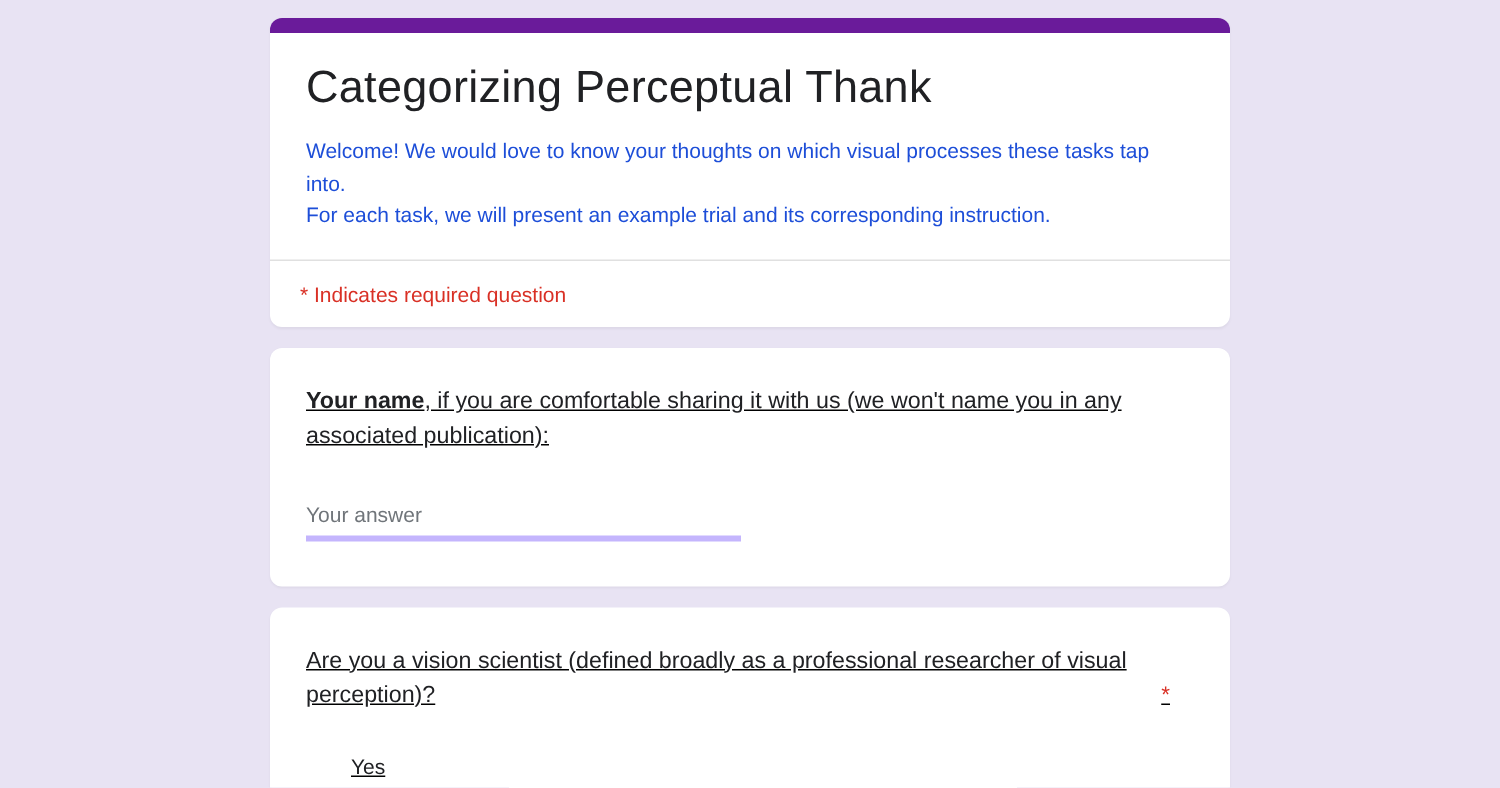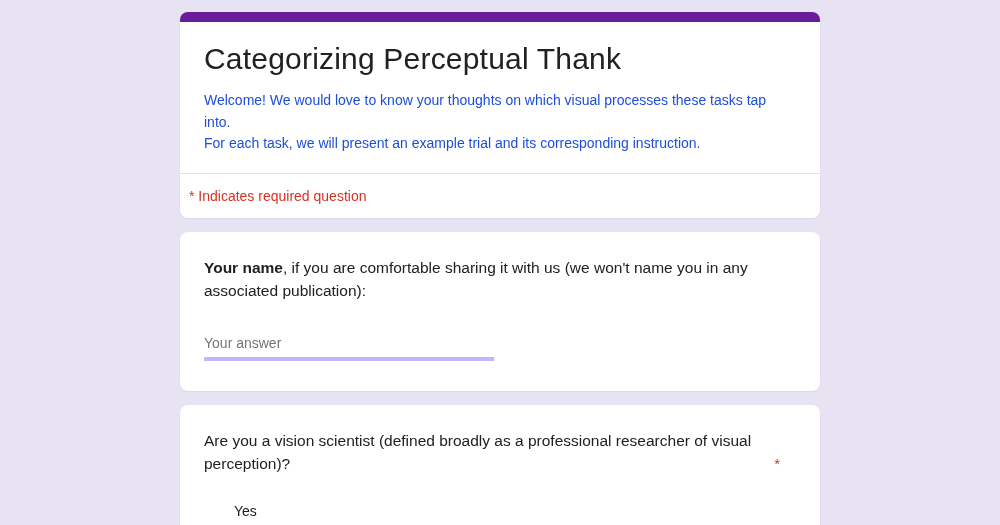--- a/index.html
+++ b/index.html
@@ -41,26 +41,27 @@
       margin-bottom: 14px;
       letter-spacing: 0.2px;
     }
     .form-description {
       font-size: 14px;
       color: #1d4ed8;
       line-height: 1.55;
     }
     .required-notice {
       border-top: 1px solid #e0e0e0;
-      padding: 14px 9px;
+      padding: 14px 20px;
       color: #d93025;
       font-size: 14px;
     }
     .question-card {
       padding: 24px 40px 30px 24px;
+      text-decoration: underline;
     }
     .question-title {
       font-size: 15.5px;
       color: #202124;
       line-height: 1.5;
       margin-bottom: 28px;
     }
     .question-title .bold {
       font-weight: 700;
     }

